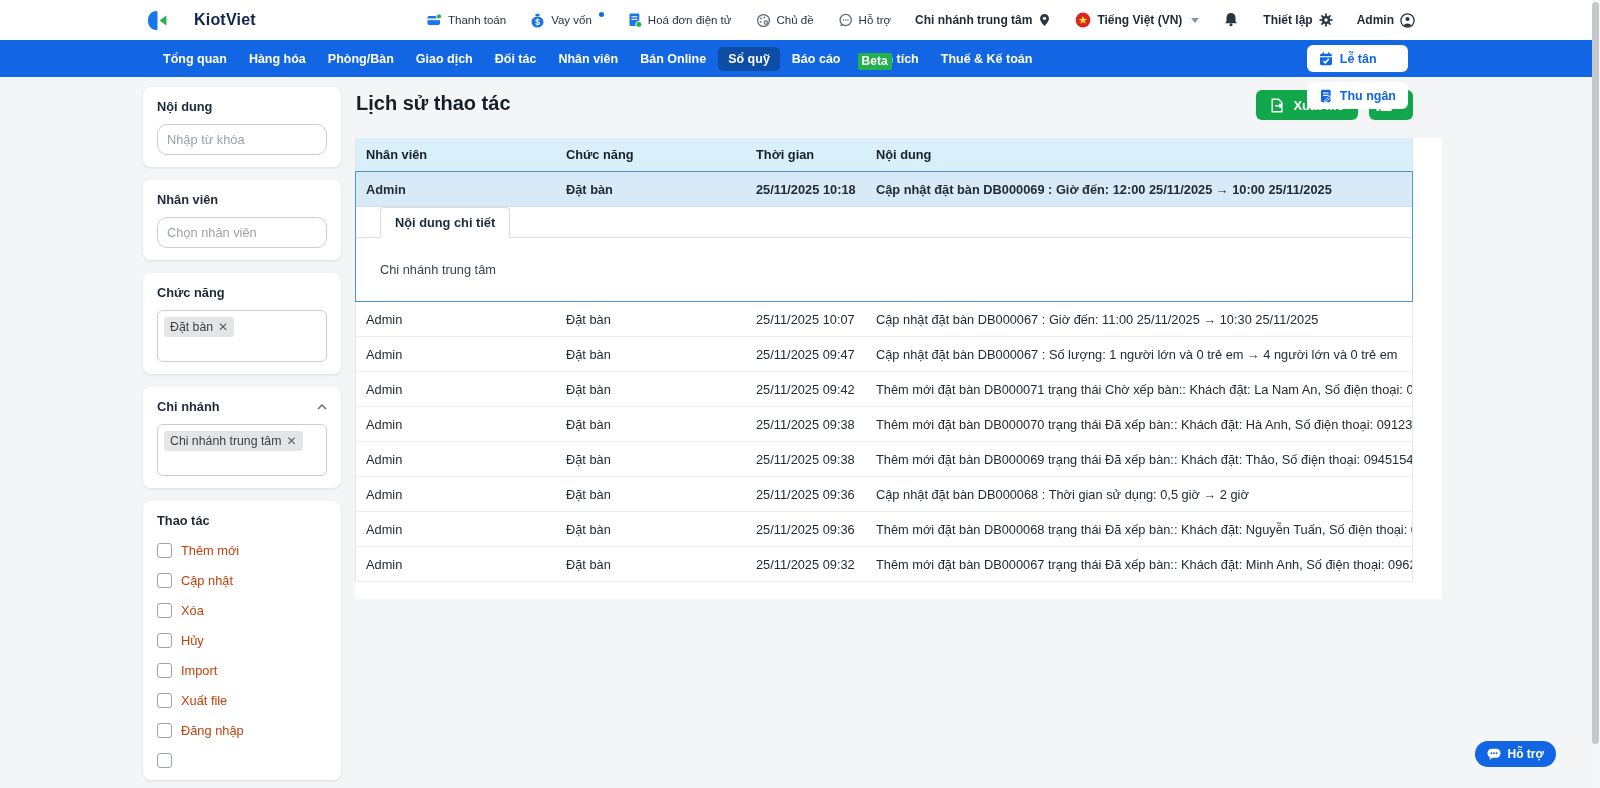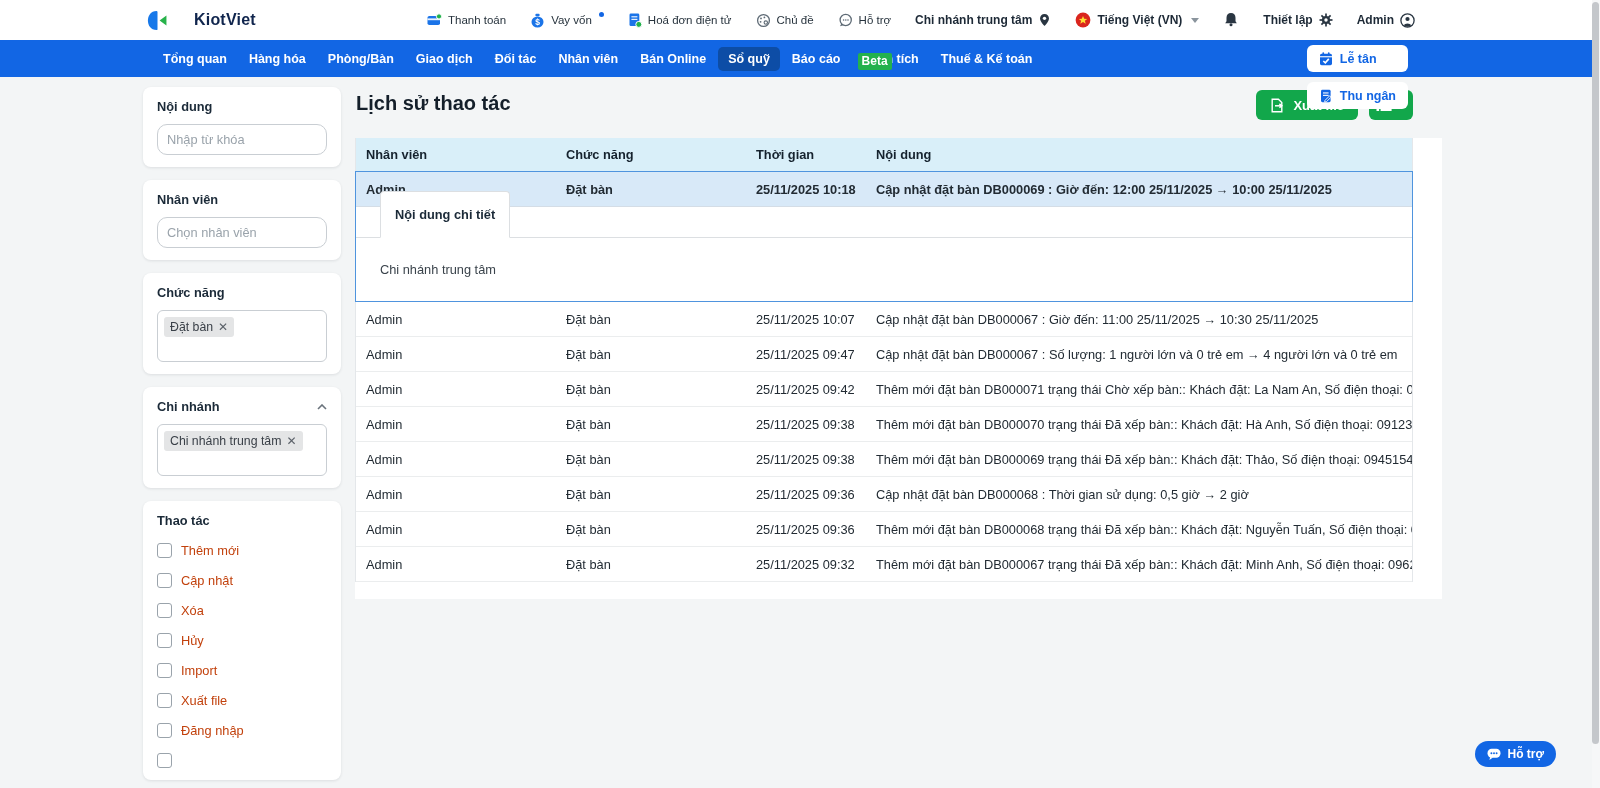--- a/index.html
+++ b/index.html
@@ -74,21 +74,21 @@
   .thead { height:33px; background:var(--table-header-bg,#d9eff9); font-weight:bold;
     font-size:12.8px; color:#15222e; }
   .expanded { border:1px solid var(--expanded-border,#4f94de); margin:0 -1px; }
   .row { height:35px; font-size:12.8px; color:#222b33; border-bottom:1px solid #ebedee; cursor:pointer; }
   .row.selected { background:var(--selected-row-bg,#d8e9f8); font-weight:bold; border-bottom:1px solid #d4dde6; }
   .detail { background:#fff; }
   .detail-tabbar { padding-left:24px; border-bottom:1px solid #dcdfe2; height:31px;
     display:flex; align-items:flex-end; }
   .detail-tab { background:#fff; border:1px solid #dcdfe2; border-bottom:1px solid #fff;
     margin-bottom:-1px; border-radius:4px 4px 0 0; font-weight:bold; font-size:12.8px;
-    padding:15px 14px; color:#1b2a38; cursor:pointer; }
+    padding:7px 14px; color:#1b2a38; cursor:pointer; }
   .detail-content { padding:24px 10px 24px 24px; font-size:12.8px; color:#3a434b; }
   
   .support-fab { position:absolute; right:44px; bottom:21px; height:26px; background:var(--accent,#1266e4);
     border-radius:13px; color:#fff; font-weight:bold; font-size:12px; display:flex; align-items:center;
     gap:6px; padding:0 12px; cursor:pointer; z-index:6; }
   
   .scroll-track { position:absolute; right:0; top:0; width:8px; height:788px; background:#f6f7f8; z-index:7; }
   .scroll-thumb { position:absolute; right:1px; top:2px; width:7px; height:742px; background:#c4c7cb; border-radius:4px; }
   .icon { display:inline-flex; flex:0 0 auto; }
 </style>

